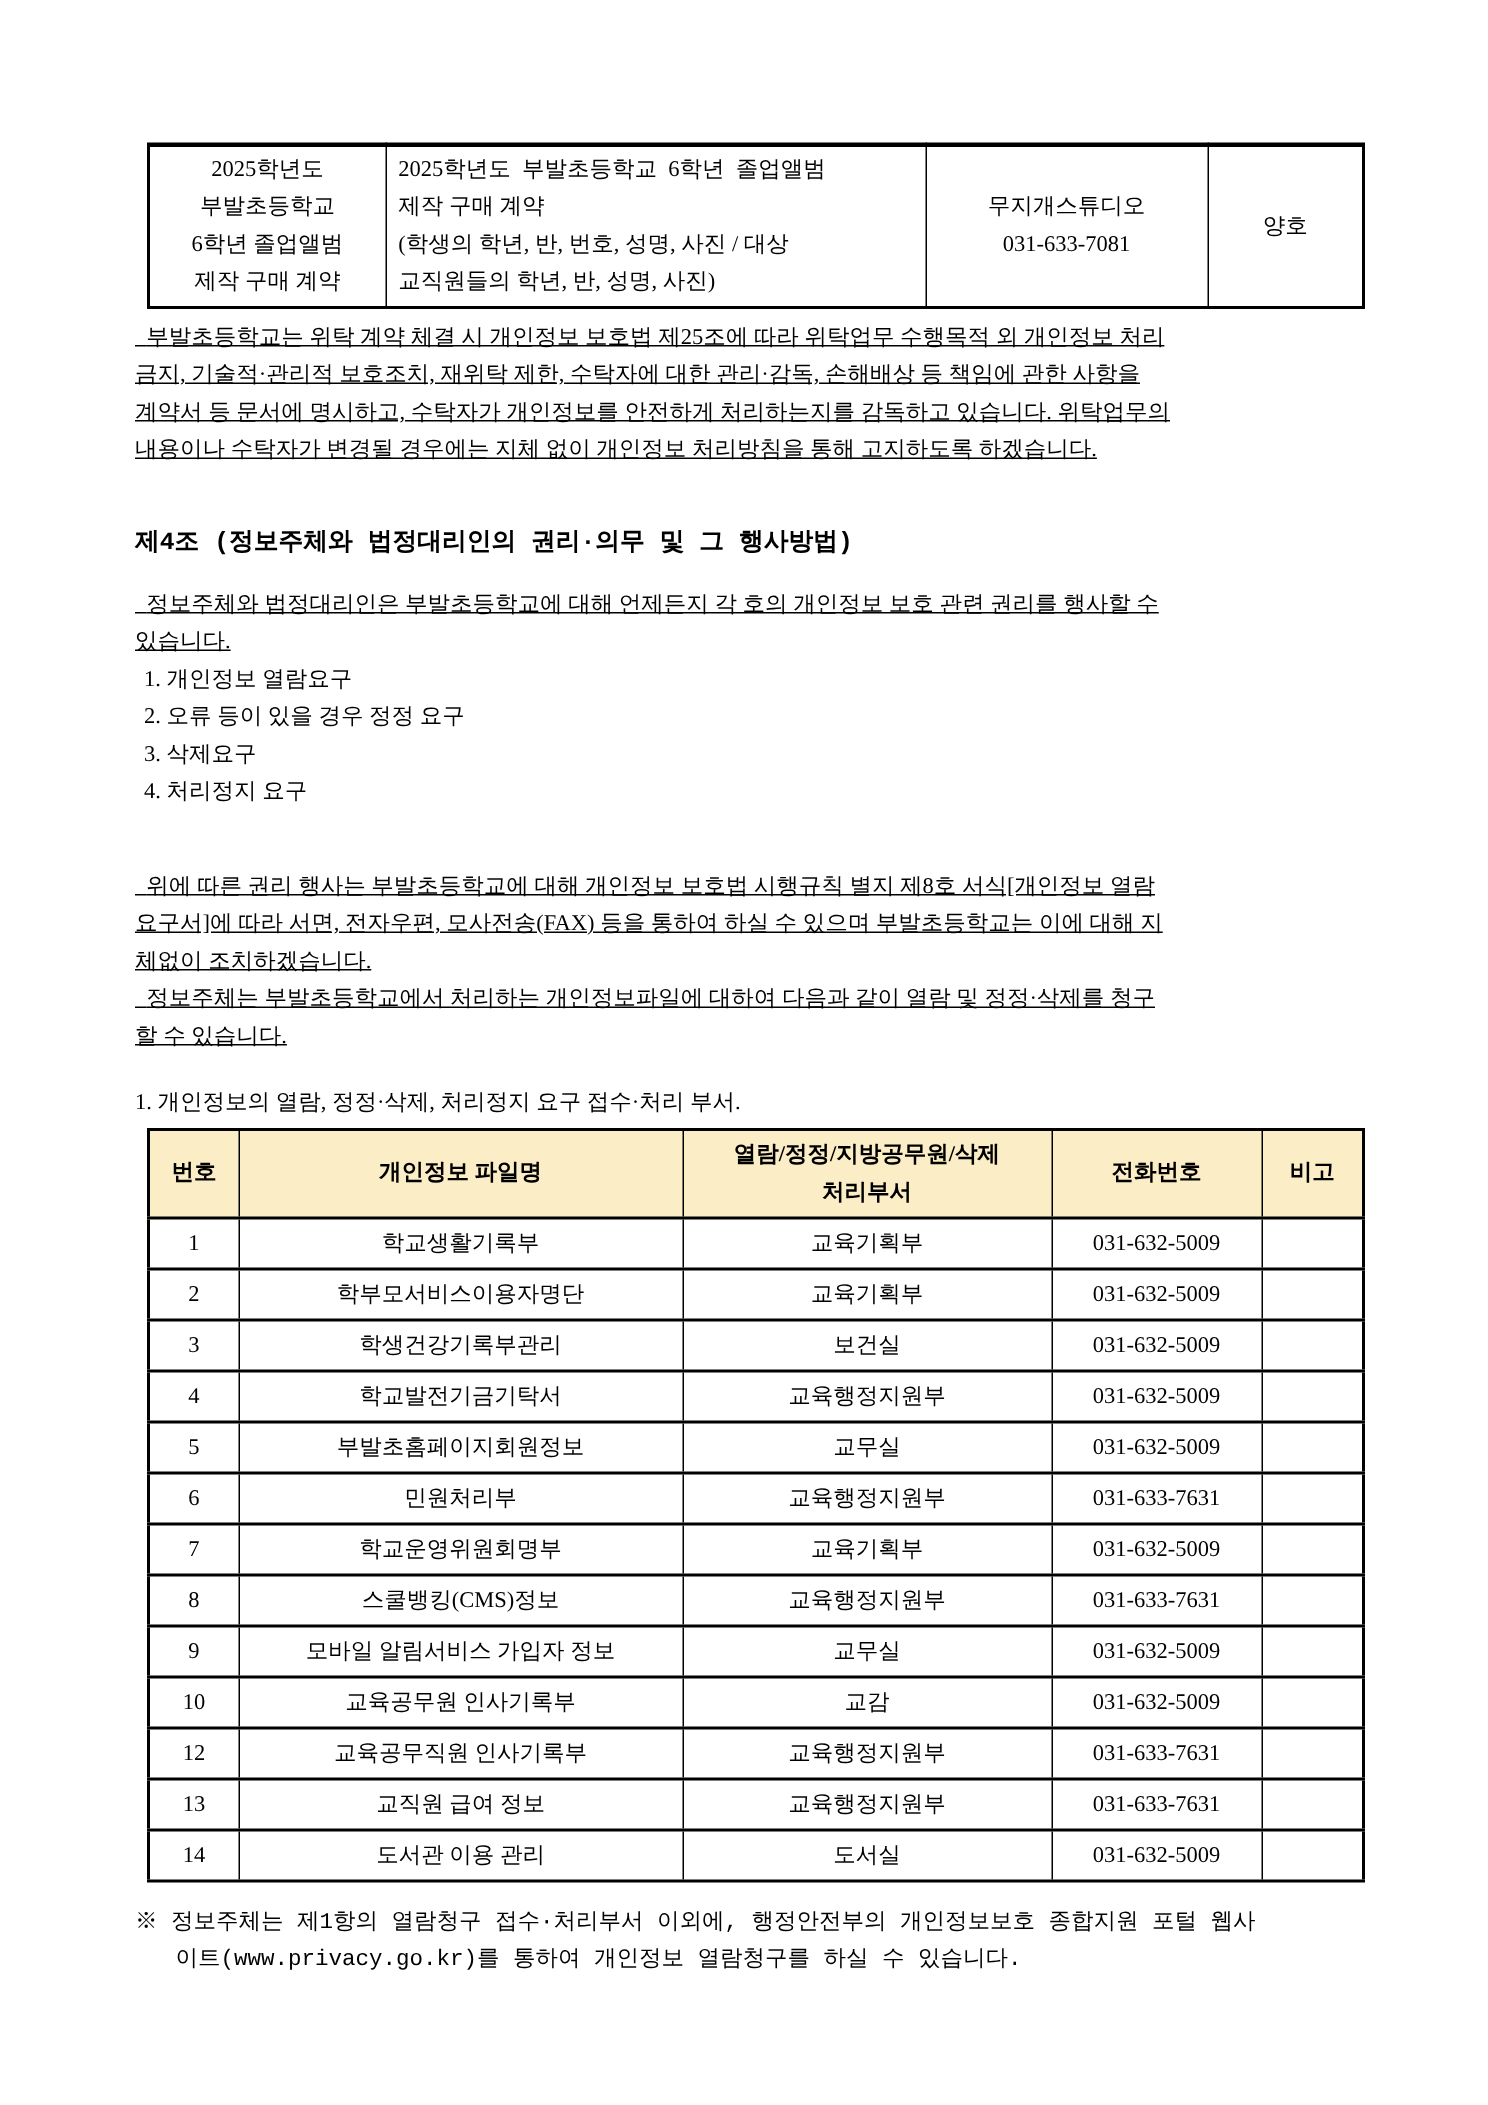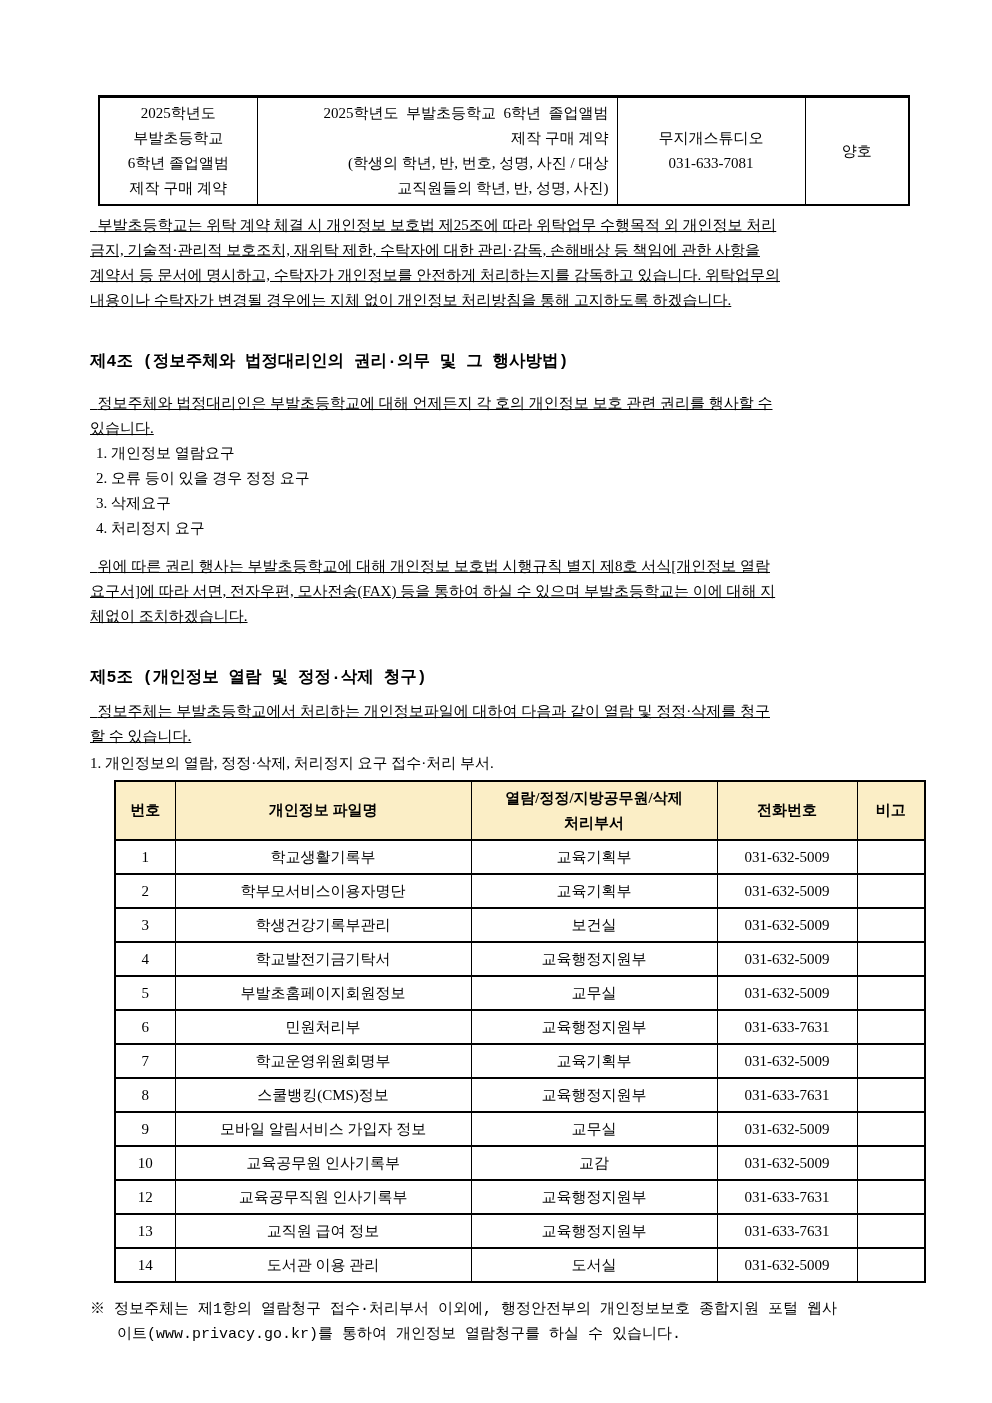--- a/index.html
+++ b/index.html
@@ -21,37 +21,37 @@
   .contract-table {
     width: 810px; margin-left: 8px;
     border: 2px solid #000; border-top: 3px solid #000;
   }
   .contract-table td {
     border: 1px solid #000;
     vertical-align: middle;
     padding: 3px 8px;
   }
   .contract-table .c-center { text-align: center; }
-  .contract-table .c-left  { text-align: right; }
+  .contract-table .c-left  { text-align: left; }
 
   
   .para { margin-top: 7px; text-align: left; text-decoration: underline; }
   .article-heading {
     font-family: Liberation Mono, monospace;
     font-weight: bold; font-size: 16.5px;
     margin-top: 36px; margin-bottom: 9px;
   }
   .items { margin-top: 0; }
   .items div { padding-left: 6px; }
-  .para-gap { margin-top: 13px; }
-  .list-label { margin-top: 2px; }
+  .para-gap { margin-top: 38px; }
+  .list-label { margin-top: 19px; }
 
   
   .file-table {
-    width: 810px; margin-left: 24px; margin-top: 4px;
+    width: 810px; margin-left: 8px; margin-top: 4px;
     border: 2px solid #000;
   }
   .file-table th, .file-table td {
     border-left: 1px solid #000; border-right: 1px solid #000;
     border-top: 2px solid #000; border-bottom: 2px solid #000;
     text-align: center; vertical-align: middle;
     padding: 0 4px;
   }
   .file-table th {
     background: #FBEEC6;
@@ -103,21 +103,20 @@
   <div class="items">
     <div>1. 개인정보 열람요구</div>
     <div>2. 오류 등이 있을 경우 정정 요구</div>
     <div>3. 삭제요구</div>
     <div>4. 처리정지 요구</div>
   </div>
   <div class="para pre para-gap">  위에 따른 권리 행사는 부발초등학교에 대해 개인정보 보호법 시행규칙 별지 제8호 서식[개인정보 열람
 요구서]에 따라 서면, 전자우편, 모사전송(FAX) 등을 통하여 하실 수 있으며 부발초등학교는 이에 대해 지
 체없이 조치하겠습니다.</div>
 
-  <div class="article-heading">제5조 (개인정보 열람 및 정정·삭제 청구)</div>
   <div class="para pre" style="margin-top:0">  정보주체는 부발초등학교에서 처리하는 개인정보파일에 대하여 다음과 같이 열람 및 정정·삭제를 청구
 할 수 있습니다.</div>
   <div class="list-label">1. 개인정보의 열람, 정정·삭제, 처리정지 요구 접수·처리 부서.</div>
 
   <table class="file-table">
     <colgroup>
       <col style="width:60px">
         <col style="width:296px">
         <col style="width:246px">
         <col style="width:140px">

